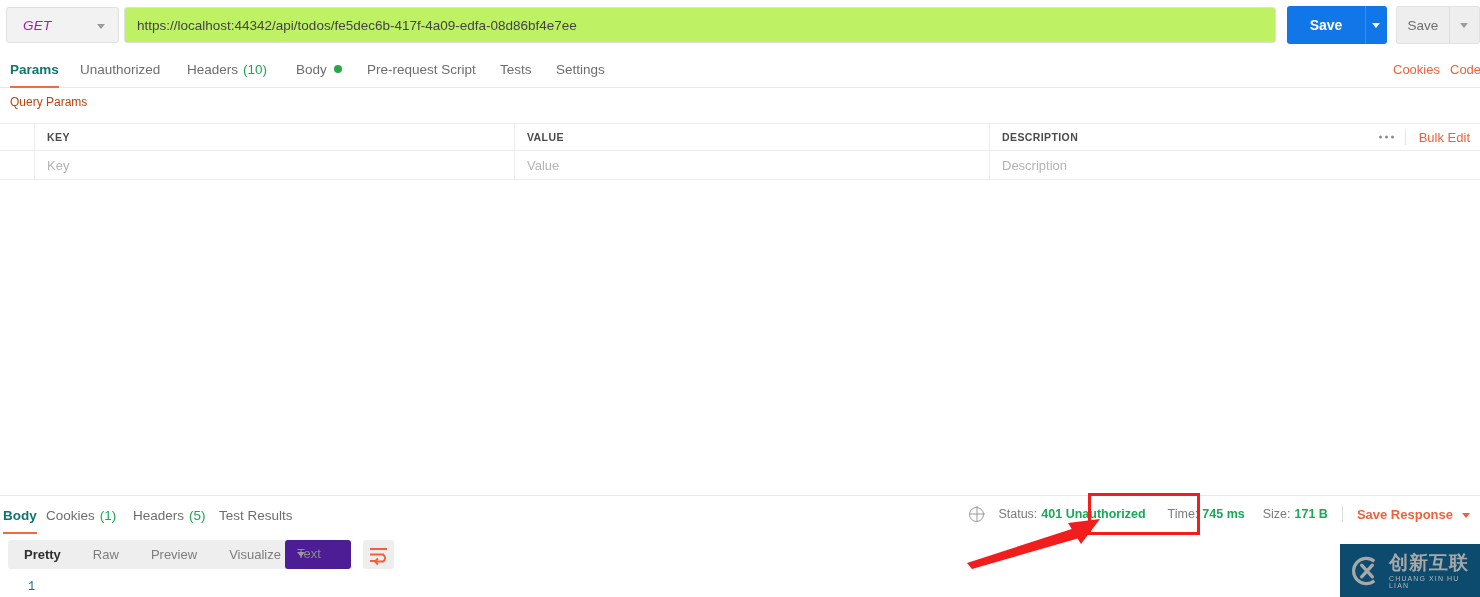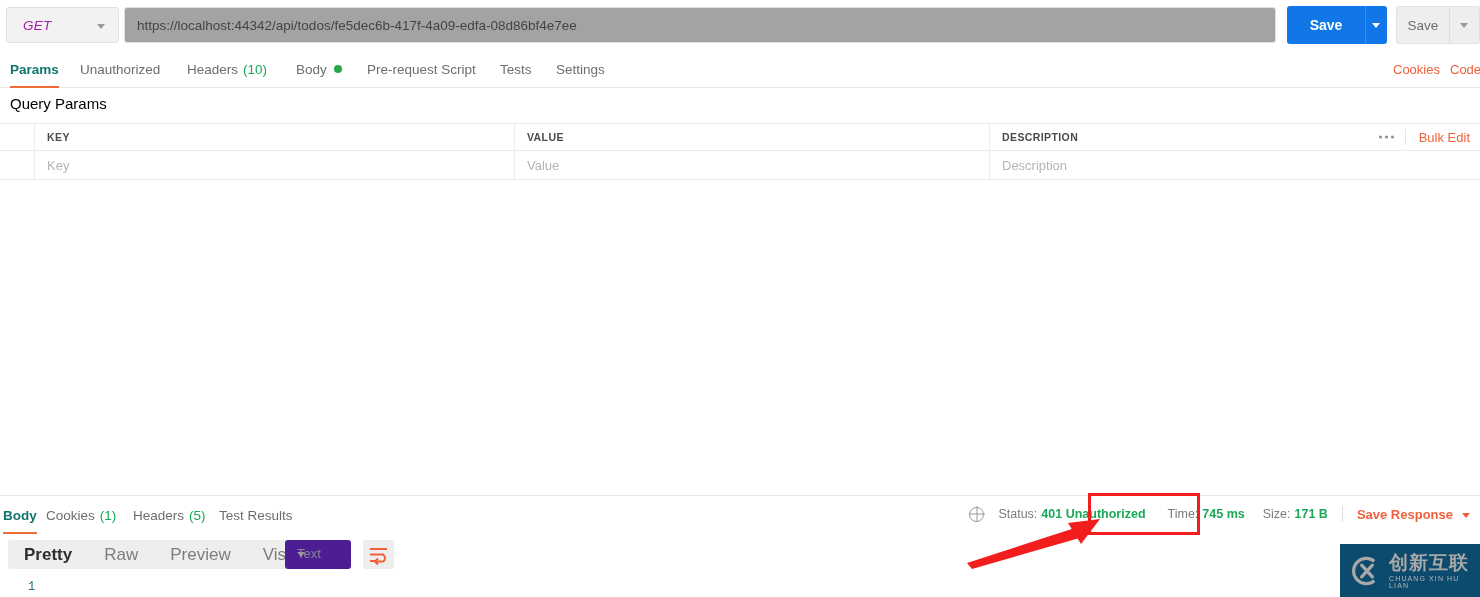--- a/index.html
+++ b/index.html
@@ -26,21 +26,21 @@
     font-size: 13.5px; color: #a21caf; padding-left: 16px; letter-spacing: .2px; font-style: italic;
   }
   .caret {
     width: 0; height: 0; border-left: 4.5px solid transparent;
     border-right: 4.5px solid transparent; border-top: 5px solid #9a9a9a;
   }
   .method-select .caret { position: absolute; right: 13px; top: 16px; }
 
   .url-input {
     position: absolute; left: 124px; top: 7px; width: 1152px; height: 36px;
-    background: #a3a3a3; border: 1px solid #e0e0e0; border-radius: 3px;
+    background: #bef264; border: 1px solid #e0e0e0; border-radius: 3px;
     font-size: 13.5px; color: #444; padding: 0 12px;
     font-family: "Liberation Sans", sans-serif;
     outline: none;
   }
 
   .send-btn {
     position: absolute; left: 1287px; top: 6px; width: 78px; height: 38px;
     background: #0d6efd; background: #1177e8;
     border: none; border-radius: 3px 0 0 3px; color: #fff;
     font-size: 14px; font-weight: bold; cursor: pointer;
@@ -85,21 +85,21 @@
     display: inline-block; width: 8px; height: 8px; border-radius: 50%;
     background: #2aa745; margin-left: 7px;
   }
   .link-orange {
     position: absolute; top: 0; height: 38px; display: flex; align-items: center;
     font-size: 13px; color: #f0603a; cursor: pointer; white-space: nowrap;
   }
 
   
   .qp-title {
-    position: absolute; left: 10px; top: 95px; font-size: 15px; color: #000000;
+    position: absolute; left: 10px; top: 95px; font-size: 12px; color: #c2410c;
   }
   .params-table {
     position: absolute; left: 0; top: 123px; width: 1480px;
     border-top: 1px solid #ececec;
   }
   .ptr { position: relative; height: 28px; display: flex; }
   .ptr.header { height: 27px; border-bottom: 1px solid #ececec; }
   .ptr.row { height: 29px; border-bottom: 1px solid #ececec; }
   .pcell { border-right: 1px solid #ececec; display: flex; align-items: center; padding-left: 12px; }
   .pcell.c0 { width: 35px; padding-left: 0; }
@@ -148,21 +148,21 @@
   }
   .sep-line { width: 1px; height: 16px; background: #dcdcdc; margin: 0 14px; }
   .save-resp { font-size: 13px; color: #f0603a; font-weight: bold; cursor: pointer; white-space: nowrap; }
   .save-resp .caret { display: inline-block; margin-left: 9px; border-top-color: #f0603a; vertical-align: middle; }
 
   
   .fmt-group {
     position: absolute; left: 8px; top: 540px; height: 29px;
     background: #eeeeee; border-radius: 3px; display: flex; align-items: center;
   }
-  .fmt { font-size: 17px; color: #7d7d7d; padding: 0 16px; cursor: pointer; line-height: 29px; }
+  .fmt { font-size: 13px; color: #7d7d7d; padding: 0 16px; cursor: pointer; line-height: 29px; }
   .fmt.active { color: #2f2f2f; font-weight: bold; }
   .text-select {
     position: absolute; left: 285px; top: 540px; width: 66px; height: 29px;
     background: #4c1d95; border-radius: 3px; cursor: pointer;
   }
   .text-select span { font-size: 13px; color: #8a8a8a; position: absolute; left: 12px; top: 6px; }
   .text-select .caret { position: absolute; right: 10px; top: 12px; }
   .wrap-btn {
     position: absolute; left: 363px; top: 540px; width: 31px; height: 29px;
     background: #eeeeee; border-radius: 3px; cursor: pointer;

